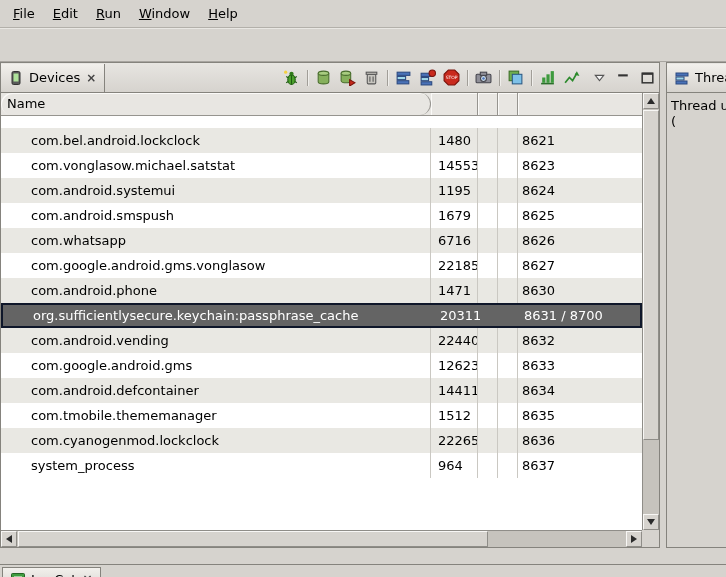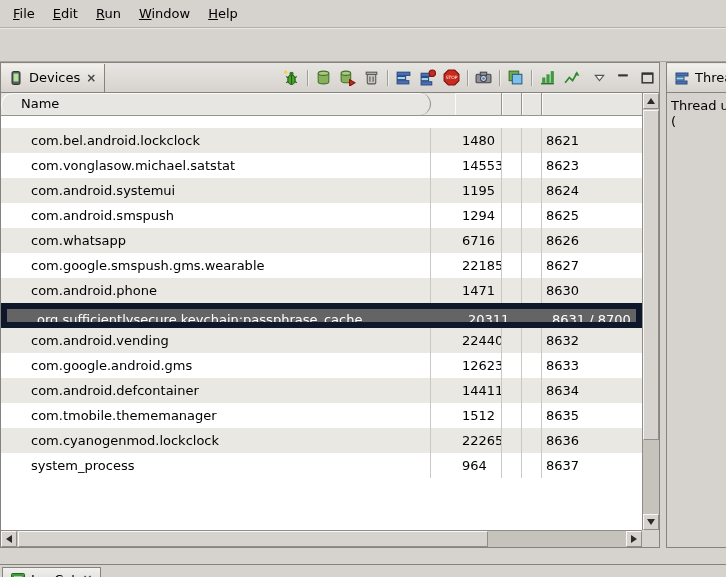--- a/index.html
+++ b/index.html
@@ -41,25 +41,25 @@
   .thead{display:flex;height:22px;line-height:21px;flex-shrink:0;background:#e8e6e2;
     border-bottom:1px solid #96948f;}
   .hcell{box-sizing:border-box;border-right:1px solid #96948f;box-shadow:inset 1px 1px 0 #fbfaf8;
     padding-left:6px;white-space:nowrap;overflow:hidden;}
   .tbody{flex:1;overflow:hidden;}
   .partial-row{height:12px;background:#fff;}
   .trow{display:flex;height:25px;line-height:25px;box-sizing:border-box;background:#fff;}
   .trow.shade{background:#e9e8e3;}
   .cell{box-sizing:border-box;border-right:1px solid #cac8c2;overflow:hidden;white-space:nowrap;}
   .c-name{width:430px;padding-left:30px;}
-  .c-pid{width:47px;padding-left:7px;margin-left:24px;}
+  .c-pid{width:47px;padding-left:7px;}
   .c-n1{width:20px;}
   .c-n2{width:20px;}
   .c-port{flex:1;padding-left:4px;border-right:none;}
-  .trow.selected{background:#646464;color:#fff;border:6px solid #0f172a;line-height:21px;}
+  .trow.selected{background:#646464;color:#fff;border:2px solid #0f172a;line-height:21px;}
   .trow.selected .cell{border-right:none;}
   
   .vscroll{position:absolute;right:0;top:0;width:17px;bottom:17px;background:#c6c3bd;
     border-left:1px solid #8f8d88;box-sizing:border-box;}
   .hscroll{position:absolute;left:0;right:17px;bottom:0;height:17px;background:#c6c3bd;
     border-top:1px solid #8f8d88;box-sizing:border-box;}
   .sbtn{position:absolute;width:16px;height:16px;background:#d6d3ce;box-sizing:border-box;
     border:1px solid;border-color:#f8f7f5 #8f8d88 #8f8d88 #f8f7f5;
     display:flex;align-items:center;justify-content:center;}
   .vthumb{position:absolute;left:0;width:16px;top:17px;height:330px;background:#d6d3ce;
@@ -184,21 +184,21 @@
       <svg class="ticon" viewBox="0 0 16 16">
         <rect x="3" y="4" width="10" height="9" fill="none" stroke="#333" stroke-width="1.4"></rect>
         <rect x="3" y="3.5" width="10" height="2" fill="#333"></rect>
       </svg>
     </div>
   </div>
 
   <div class="table-zone">
     <div class="grid">
       <div class="thead">
-        <div class="hcell c-name" style="padding-left:20px;border-radius:11px;">Name</div>
+        <div class="hcell c-name" style="padding-left:6px;border-radius:11px;">Name</div>
         <div class="hcell c-pid"></div>
         <div class="hcell c-n1"></div>
         <div class="hcell c-n2"></div>
         <div class="hcell c-port" style="border-right:none;"></div>
       </div>
       <div class="tbody">
         <div class="partial-row"></div>
 
   <div class="trow shade">
     <div class="cell c-name"><span>com.bel.android.lockclock</span></div>
@@ -219,36 +219,36 @@
   <div class="trow shade">
     <div class="cell c-name"><span>com.android.systemui</span></div>
     <div class="cell c-pid"><span>1195</span></div>
     <div class="cell c-n1"></div>
     <div class="cell c-n2"></div>
     <div class="cell c-port"><span>8624</span></div>
   </div>
 
   <div class="trow plain">
     <div class="cell c-name"><span>com.android.smspush</span></div>
-    <div class="cell c-pid"><span>1294</span></div>
+    <div class="cell c-pid"><span>1679</span></div>
     <div class="cell c-n1"></div>
     <div class="cell c-n2"></div>
     <div class="cell c-port"><span>8625</span></div>
   </div>
 
   <div class="trow shade">
     <div class="cell c-name"><span>com.whatsapp</span></div>
     <div class="cell c-pid"><span>6716</span></div>
     <div class="cell c-n1"></div>
     <div class="cell c-n2"></div>
     <div class="cell c-port"><span>8626</span></div>
   </div>
 
   <div class="trow plain">
-    <div class="cell c-name"><span>com.google.smspush.gms.wearable</span></div>
+    <div class="cell c-name"><span>com.google.android.gms.vonglasow</span></div>
     <div class="cell c-pid"><span>22185</span></div>
     <div class="cell c-n1"></div>
     <div class="cell c-n2"></div>
     <div class="cell c-port"><span>8627</span></div>
   </div>
 
 
 
   <div class="trow shade">
     <div class="cell c-name"><span>com.android.phone</span></div>

